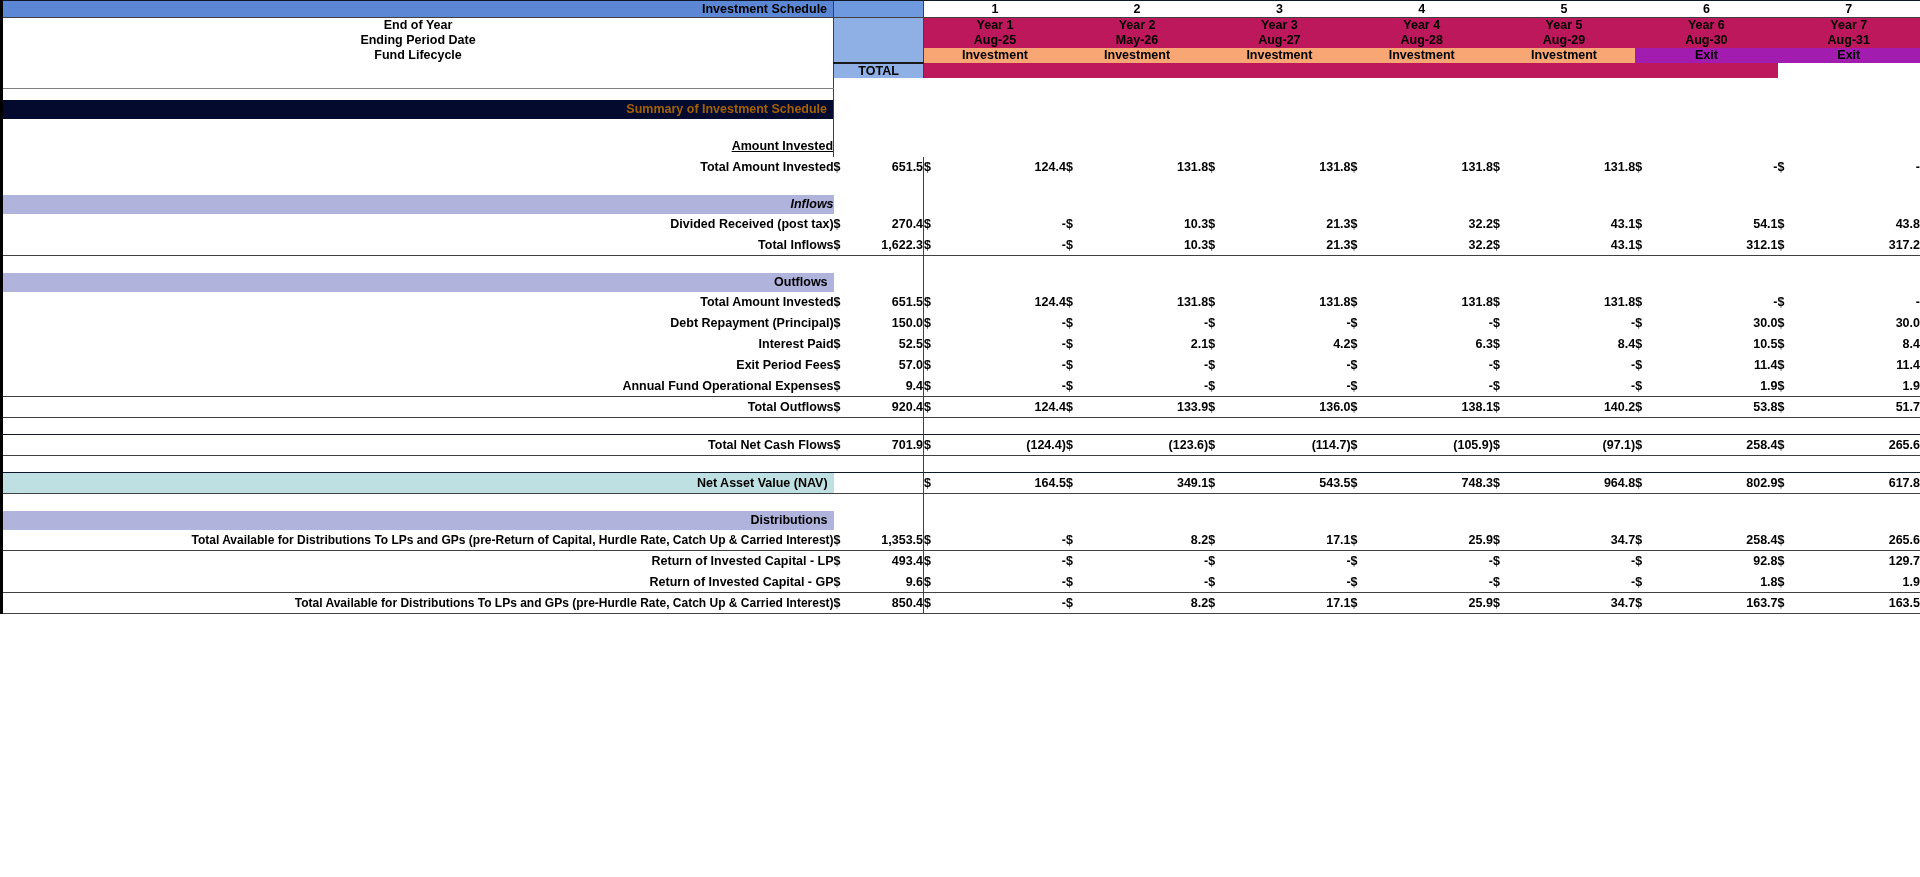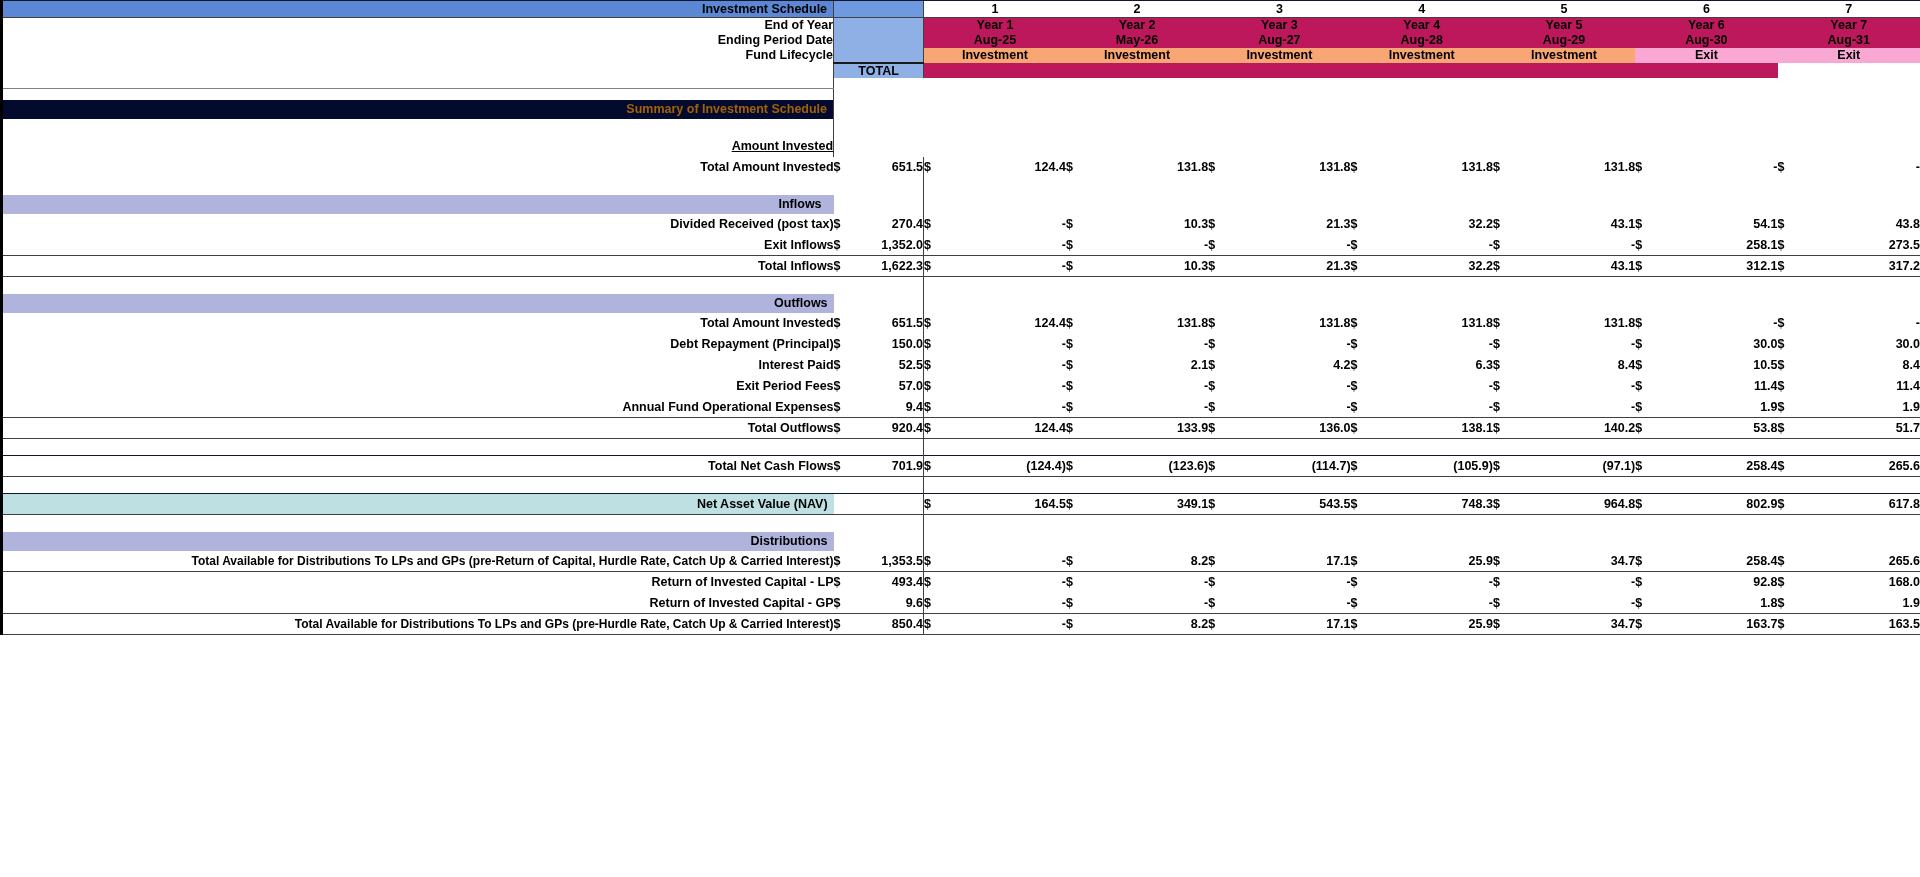--- a/index.html
+++ b/index.html
@@ -46,40 +46,40 @@
   .h-band  { height: 19px; }
   .h-gap   { height: 11px; }
   .h-gap2  { height: 17px; }
 
   
   .fill-blue-dk  { background: #5b87d4; }
   .fill-blue-md  { background: #6f9ae0; }
   .fill-blue-lt  { background: #be185d; }
   .fill-blue-pl  { background: #8fb0e4; }
   .fill-orange   { background: #f8a673; }
-  .fill-green    { background: #f9a8d4; }
+  .fill-green    { background: #a21caf; }
   .fill-navy     { background: #030a2e; color: #a16207; }
   .fill-lav      { background: #b0b3dc; }
   .fill-cyan     { background: #bfe0e2; }
   .fill-white    { background: #ffffff; }
 
   
   .bd-l   { border-left: 1px solid #404040; }
   .bd-r   { border-right: 1px solid #404040; }
   .bd-t   { border-top: 1px solid #0f172a; }
   .bd-b   { border-bottom: 1px solid #404040; }
   .bd-b2  { border-bottom: 2px solid #1a1a1a; }
   .bd-grey-b { border-bottom: 1px solid #808080; }
 
   .outer-l { border-left: 3px solid #000; }
 
   .uline  { text-decoration: underline; }
 
   
-  .hdr-lbl { text-align: right; padding-right: 5px; background:#fff; }
+  .hdr-lbl { text-align: center; padding-right: 5px; background:#fff; }
 
   .numhdr { font-size: 12.5px; font-weight: bold; text-align: center; background:#fff; }
 
   .blankrow td { background: #ffffff; }
 </style>
 </head>
 <body>
 
 <div id="sheet">
 <table class="grid">
@@ -208,21 +208,21 @@
           <td class="val">-</td>
   </tr>
 
   <tr class="h-gap2 blankrow">
     <td class="outer-l"></td>
     <td colspan="2" class="bd-r"></td>
     <td colspan="14"></td>
   </tr>
 
   <tr class="h-band">
-    <td class="fill-lav lbl outer-l" style="padding-right:12px;">Inflows</td>
+    <td class="fill-lav lbl outer-l" style="padding-right:0;font-style:italic;">Inflows</td>
     <td colspan="2" class="bd-r"></td>
     <td colspan="14"></td>
   </tr>
 
   <tr class="h-row">
     <td class="lbl outer-l">Divided Received (post tax)</td>
     <td class="cur">$</td>
     <td class="val bd-r">270.4</td>
     <td class="cur">$</td>
           <td class="val">-</td>
@@ -233,39 +233,20 @@
     <td class="cur">$</td>
           <td class="val">32.2</td>
     <td class="cur">$</td>
           <td class="val">43.1</td>
     <td class="cur">$</td>
           <td class="val">54.1</td>
     <td class="cur">$</td>
           <td class="val">43.8</td>
   </tr>
 
-  <tr class="h-row">
-    <td class="lbl outer-l bd-b">Exit Inflows</td>
-    <td class="cur bd-b">$</td>
-    <td class="val bd-r bd-b">1,352.0</td>
-    <td class="cur bd-b">$</td>
-          <td class="val bd-b">-</td>
-    <td class="cur bd-b">$</td>
-          <td class="val bd-b">-</td>
-    <td class="cur bd-b">$</td>
-          <td class="val bd-b">-</td>
-    <td class="cur bd-b">$</td>
-          <td class="val bd-b">-</td>
-    <td class="cur bd-b">$</td>
-          <td class="val bd-b">-</td>
-    <td class="cur bd-b">$</td>
-          <td class="val bd-b">258.1</td>
-    <td class="cur bd-b">$</td>
-          <td class="val bd-b">273.5</td>
-  </tr>
 
   <tr class="h-row">
     <td class="lbl outer-l bd-b">Total Inflows</td>
     <td class="cur bd-b">$</td>
     <td class="val bd-r bd-b">1,622.3</td>
     <td class="cur bd-b">$</td>
           <td class="val bd-b">-</td>
     <td class="cur bd-b">$</td>
           <td class="val bd-b">10.3</td>
     <td class="cur bd-b">$</td>
@@ -506,21 +487,21 @@
           <td class="val">-</td>
     <td class="cur">$</td>
           <td class="val">-</td>
     <td class="cur">$</td>
           <td class="val">-</td>
     <td class="cur">$</td>
           <td class="val">-</td>
     <td class="cur">$</td>
           <td class="val">92.8</td>
     <td class="cur">$</td>
-          <td class="val">168.0</td>
+          <td class="val">129.7</td>
   </tr>
 
   <tr class="h-row">
     <td class="lbl outer-l bd-b">Return of Invested Capital - GP</td>
     <td class="cur bd-b">$</td>
     <td class="val bd-r bd-b">9.6</td>
     <td class="cur bd-b">$</td>
           <td class="val bd-b">-</td>
     <td class="cur bd-b">$</td>
           <td class="val bd-b">-</td>

